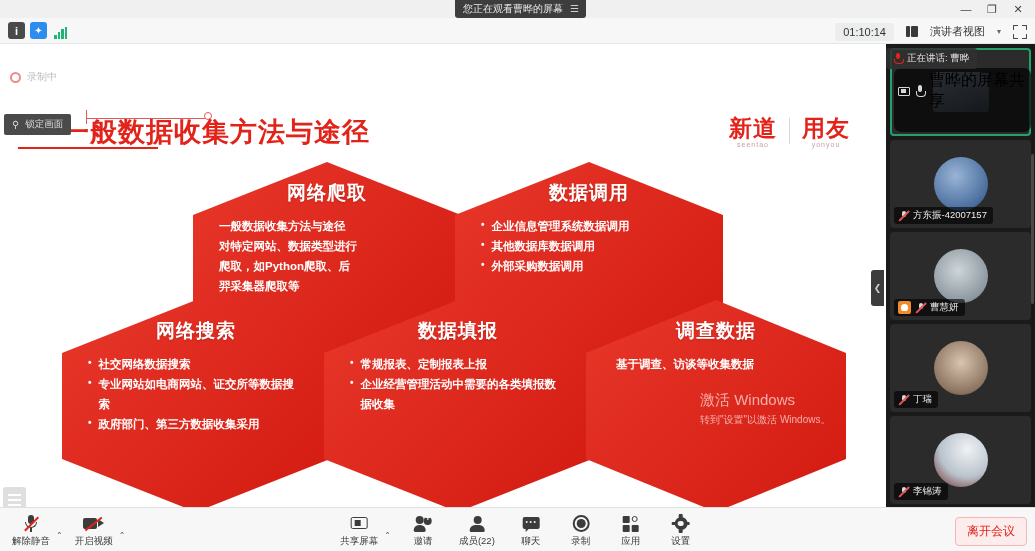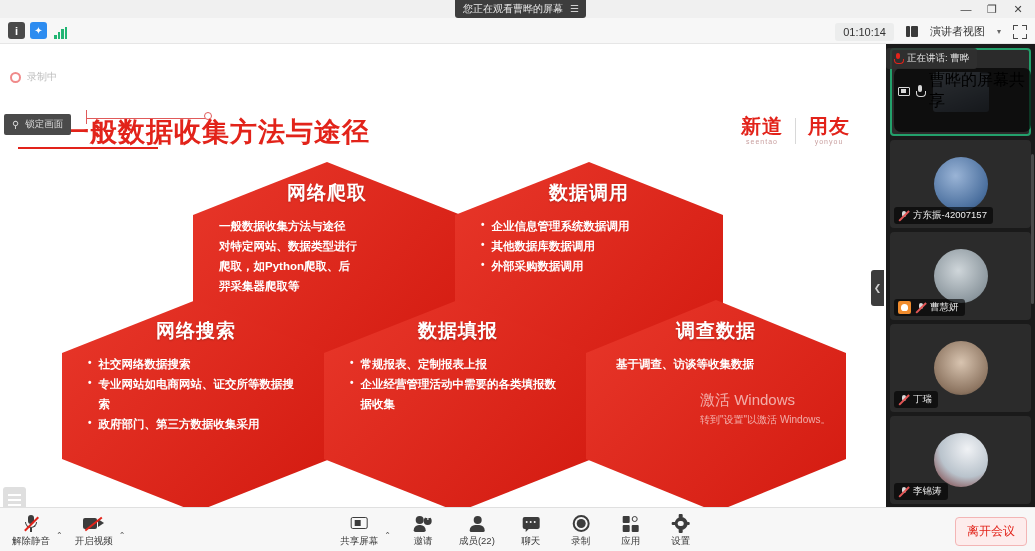--- a/index.html
+++ b/index.html
@@ -97,21 +97,21 @@
     font-size: 27px; font-weight: bold; color: #e2231a;
     letter-spacing: 1px; white-space: nowrap;
   }
   .title-underline {
     position: absolute; left: 18px; top: 103px; width: 140px; height: 2px; background: #e2231a;
   }
   .brand {
     position: absolute; right: 36px; top: 72px; display: flex; align-items: flex-start; gap: 12px;
   }
   .brand-item { text-align: center; }
-  .brand-cn { font-size: 20px; font-weight: bold; color: #e2231a; line-height: 1.05; letter-spacing: 1px; }
+  .brand-cn { font-size: 23px; font-weight: bold; color: #e2231a; line-height: 1.05; letter-spacing: 1px; }
   .brand-en { font-size: 7px; color: #c9a0a0; letter-spacing: 1px; margin-top: 1px; }
   .brand-sep { width: 1px; height: 26px; background: #d8d8d8; margin-top: 2px; }
 
   
   .hexwrap { position: absolute; left: 0; top: 108px; width: 886px; height: 355px; }
   .hex {
     position: absolute;
     background: #e2231a;
     clip-path: polygon(50% 0%, 100% 25%, 100% 75%, 50% 100%, 0% 75%, 0% 25%);
     color: #fff;

